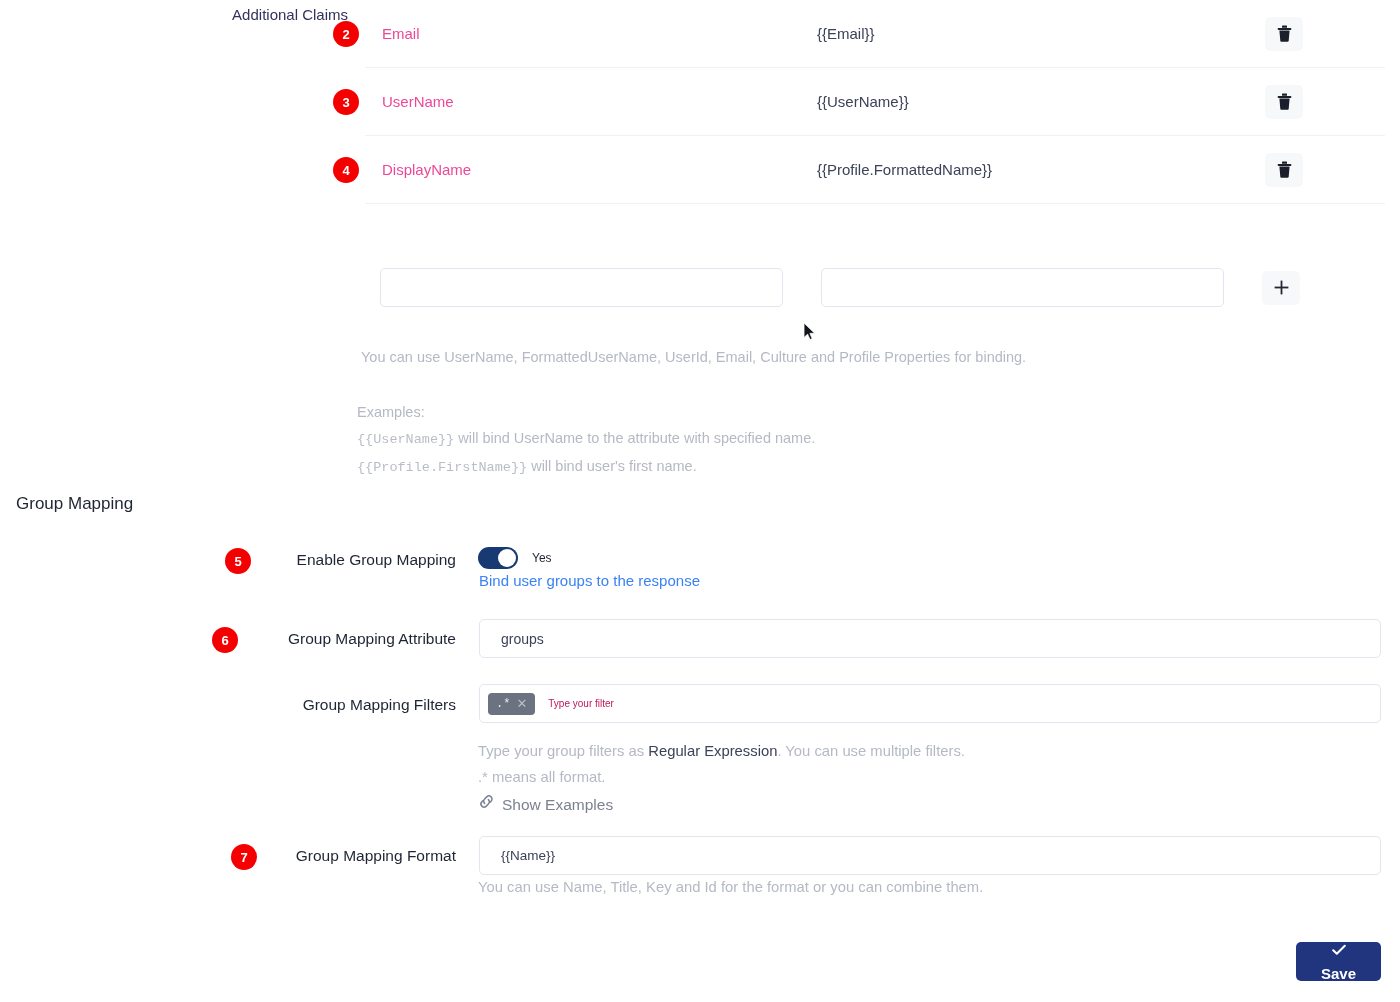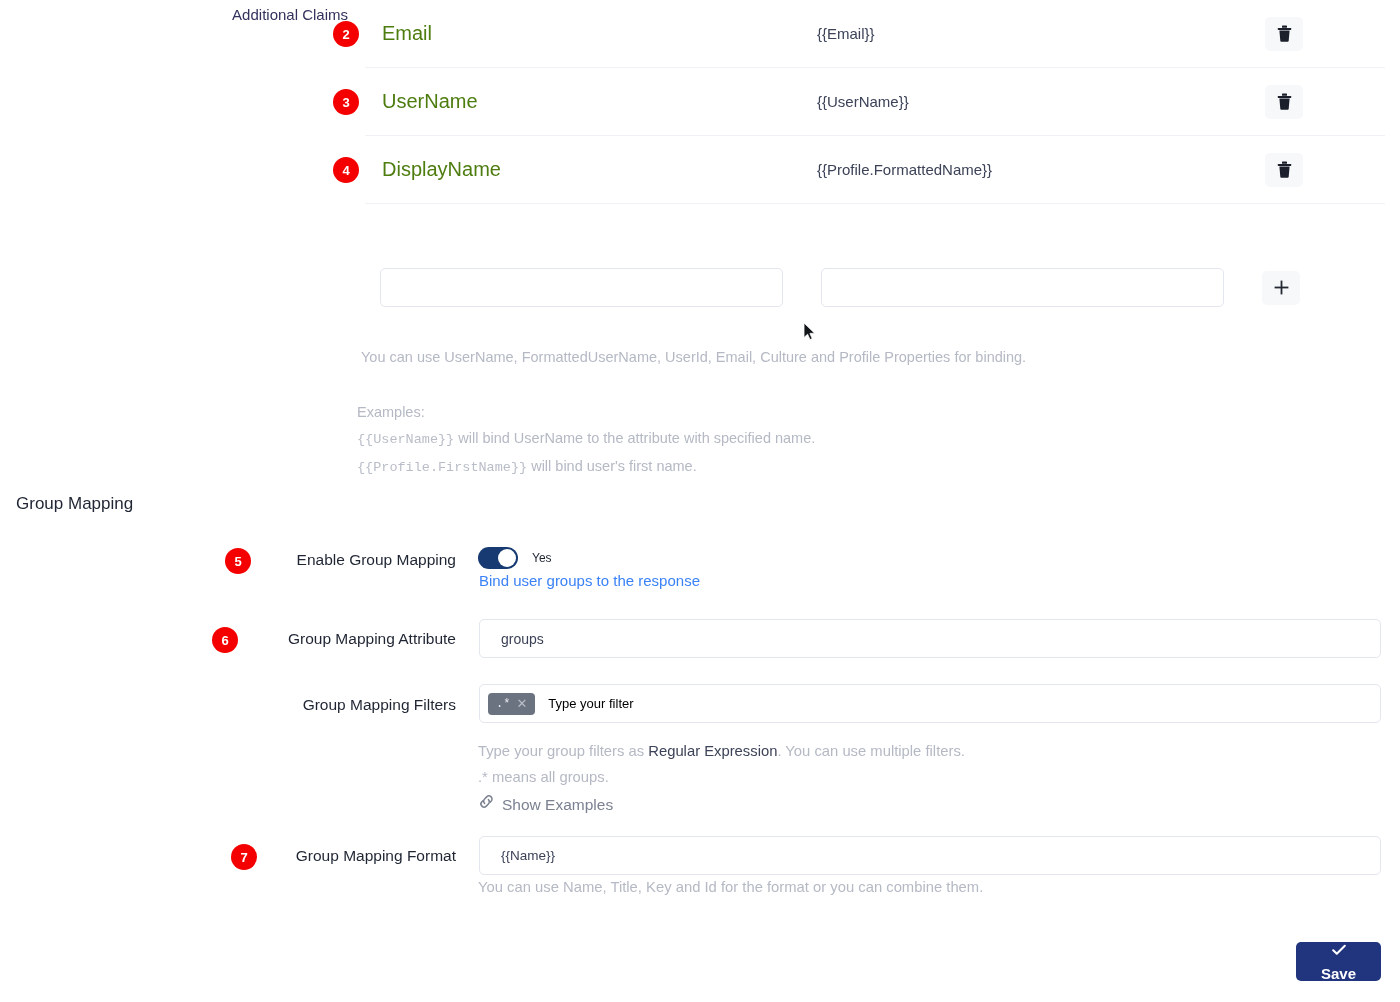--- a/index.html
+++ b/index.html
@@ -28,21 +28,21 @@
     font-weight: bold; font-size: 14.5px; color: #32325d;
   }
   .ct-head .c-type { width: 440px; padding-left: 17px; padding-top: 10px; }
   .ct-head .c-value { flex: 1; padding-left: 12px; padding-top: 10px; }
 
   .ct-row {
     display: flex; align-items: center;
     height: 68px; border-bottom: 1px solid #eff1f5;
     position: relative;
   }
-  .ct-row .c-type { width: 440px; padding-left: 17px; font-size: 20px; color: #4d7c0f; }
+  .ct-row .c-type { width: 440px; padding-left: 17px; font-size: 15px; color: #ec4899; }
   .ct-row .c-value { flex: 1; padding-left: 12px; font-size: 15px; color: #3c4257; }
   .ct-row .c-act { width: 120px; display: flex; justify-content: flex-start; }
 
   .badge {
     position: absolute;
     width: 26px; height: 26px; border-radius: 50%;
     background: #f50000; color: #fff;
     font-size: 13px; font-weight: bold;
     display: flex; align-items: center; justify-content: center;
     line-height: 1;
@@ -128,21 +128,21 @@
     border-radius: 4px; height: 22px;
     display: flex; align-items: center; gap: 6px;
     padding: 0 8px; font-size: 12px;
     font-family: "Liberation Mono", monospace;
   }
   .chip .chip-x {
     font-family: "Liberation Sans", sans-serif;
     font-size: 13px; color: #b9bec7; cursor: pointer; line-height: 1;
   }
   .chip-placeholder {
-    margin-left: 13px; font-size: 13px; color: #000000;
+    margin-left: 13px; font-size: 10px; color: #be185d;
   }
 
   .filters-help {
     position: absolute; left: 478px; top: 738px;
     font-size: 14.8px; color: #b5b9c4; line-height: 26px;
   }
   .filters-help .em { color: #3c4257; }
   .show-examples {
     display: inline-flex; align-items: center; gap: 7px;
     color: #7b8191; font-size: 15.5px; cursor: pointer;
@@ -273,21 +273,21 @@
   <div class="chip-input">
     <span class="chip">
       <span>.*</span>
       <span class="chip-x">✕</span>
     </span>
     <span class="chip-placeholder">Type your filter</span>
   </div>
 
   <div class="filters-help">
     <div><span>Type your group filters as </span><span class="em">Regular Expression</span><span>. You can use multiple filters.</span></div>
-    <div>.* means all groups.</div>
+    <div>.* means all format.</div>
     <div class="show-examples">
       <span>
         <svg width="17" height="17" viewBox="0 0 17 17" aria-hidden="true">
           <path d="M6.6 10.4a3.1 3.1 0 0 1 0-4.4l2.1-2.1a3.1 3.1 0 0 1 4.4 4.4l-1 1" fill="none" stroke="#7b8191" stroke-width="1.5" stroke-linecap="round"></path>
           <path d="M10.4 6.6a3.1 3.1 0 0 1 0 4.4l-2.1 2.1a3.1 3.1 0 0 1-4.4-4.4l1-1" fill="none" stroke="#7b8191" stroke-width="1.5" stroke-linecap="round"></path>
         </svg>
       </span>
       <span>Show Examples</span>
     </div>
   </div>

